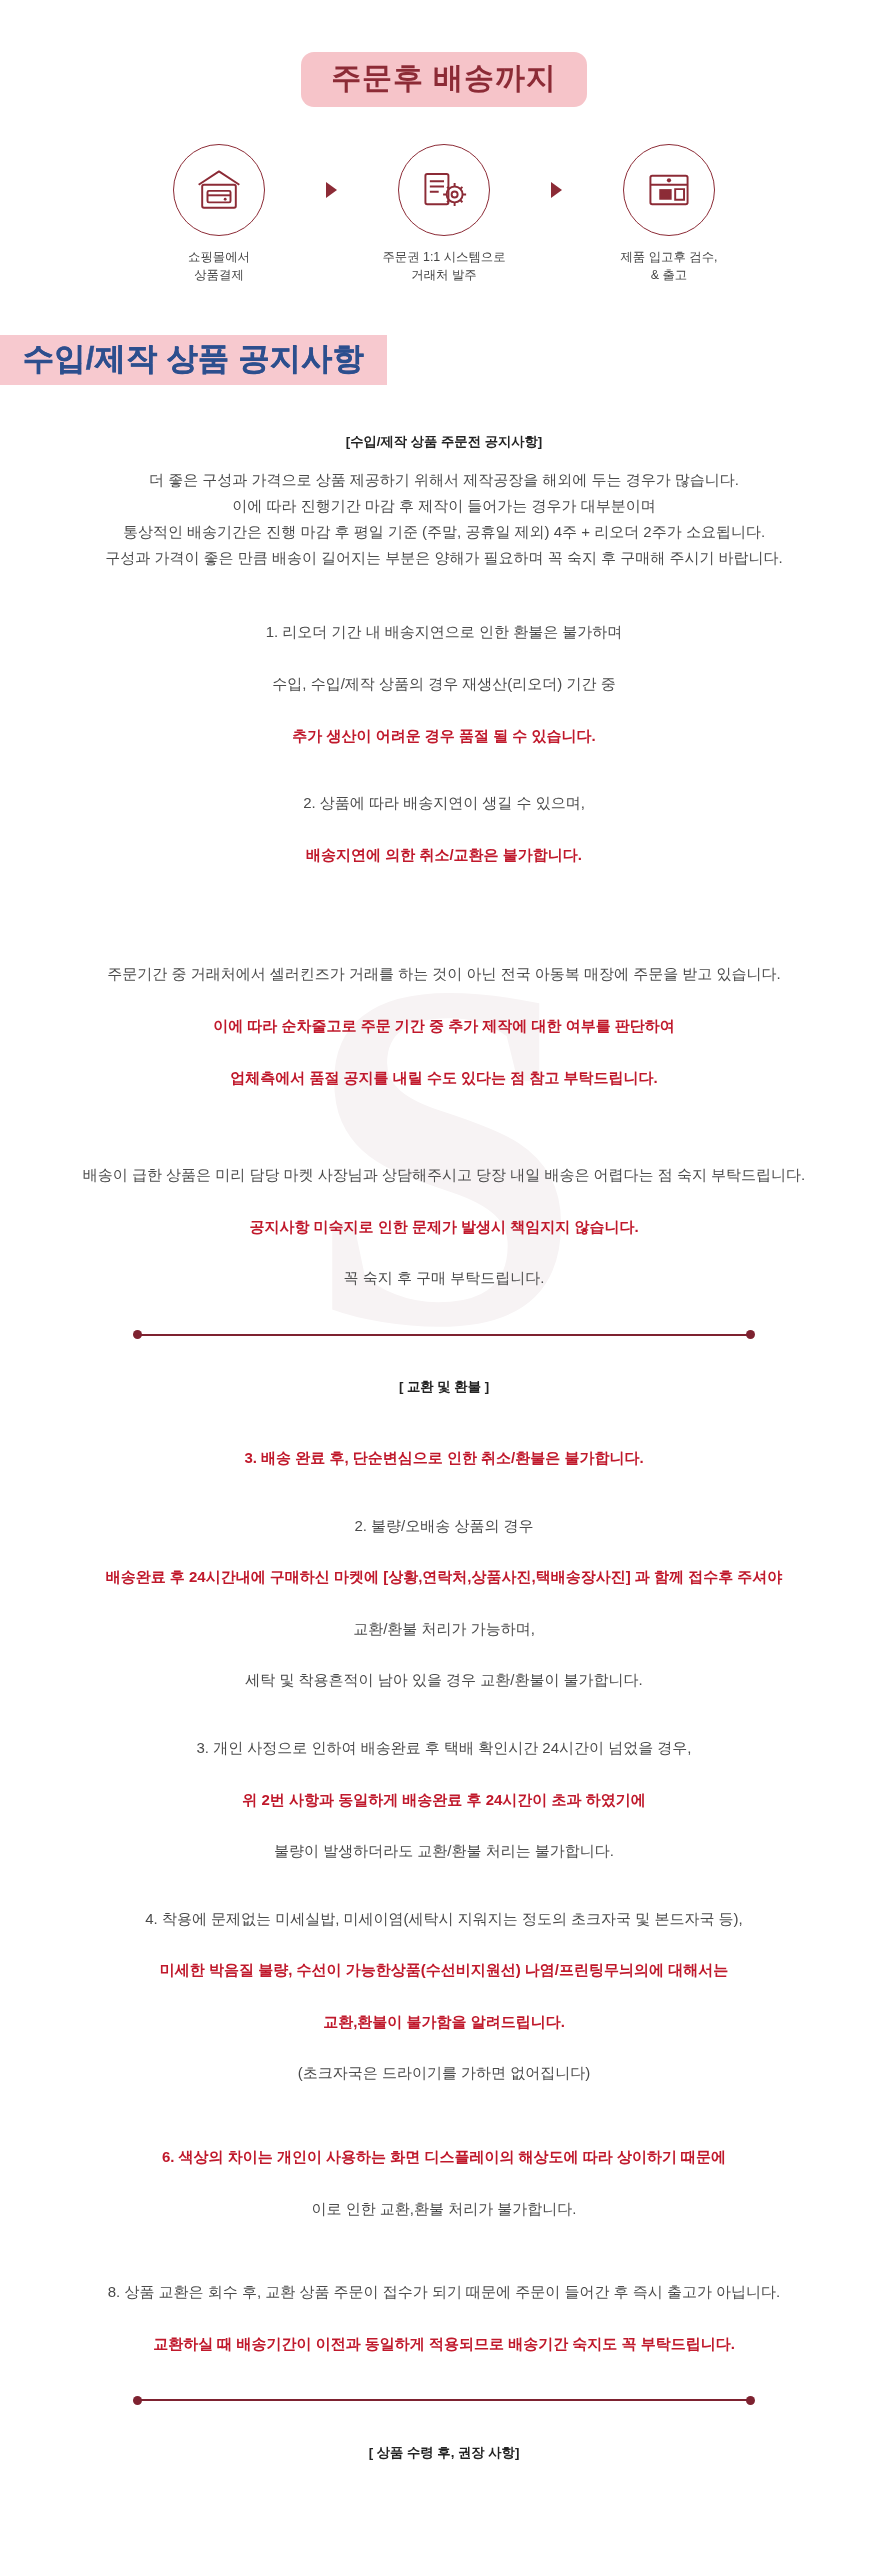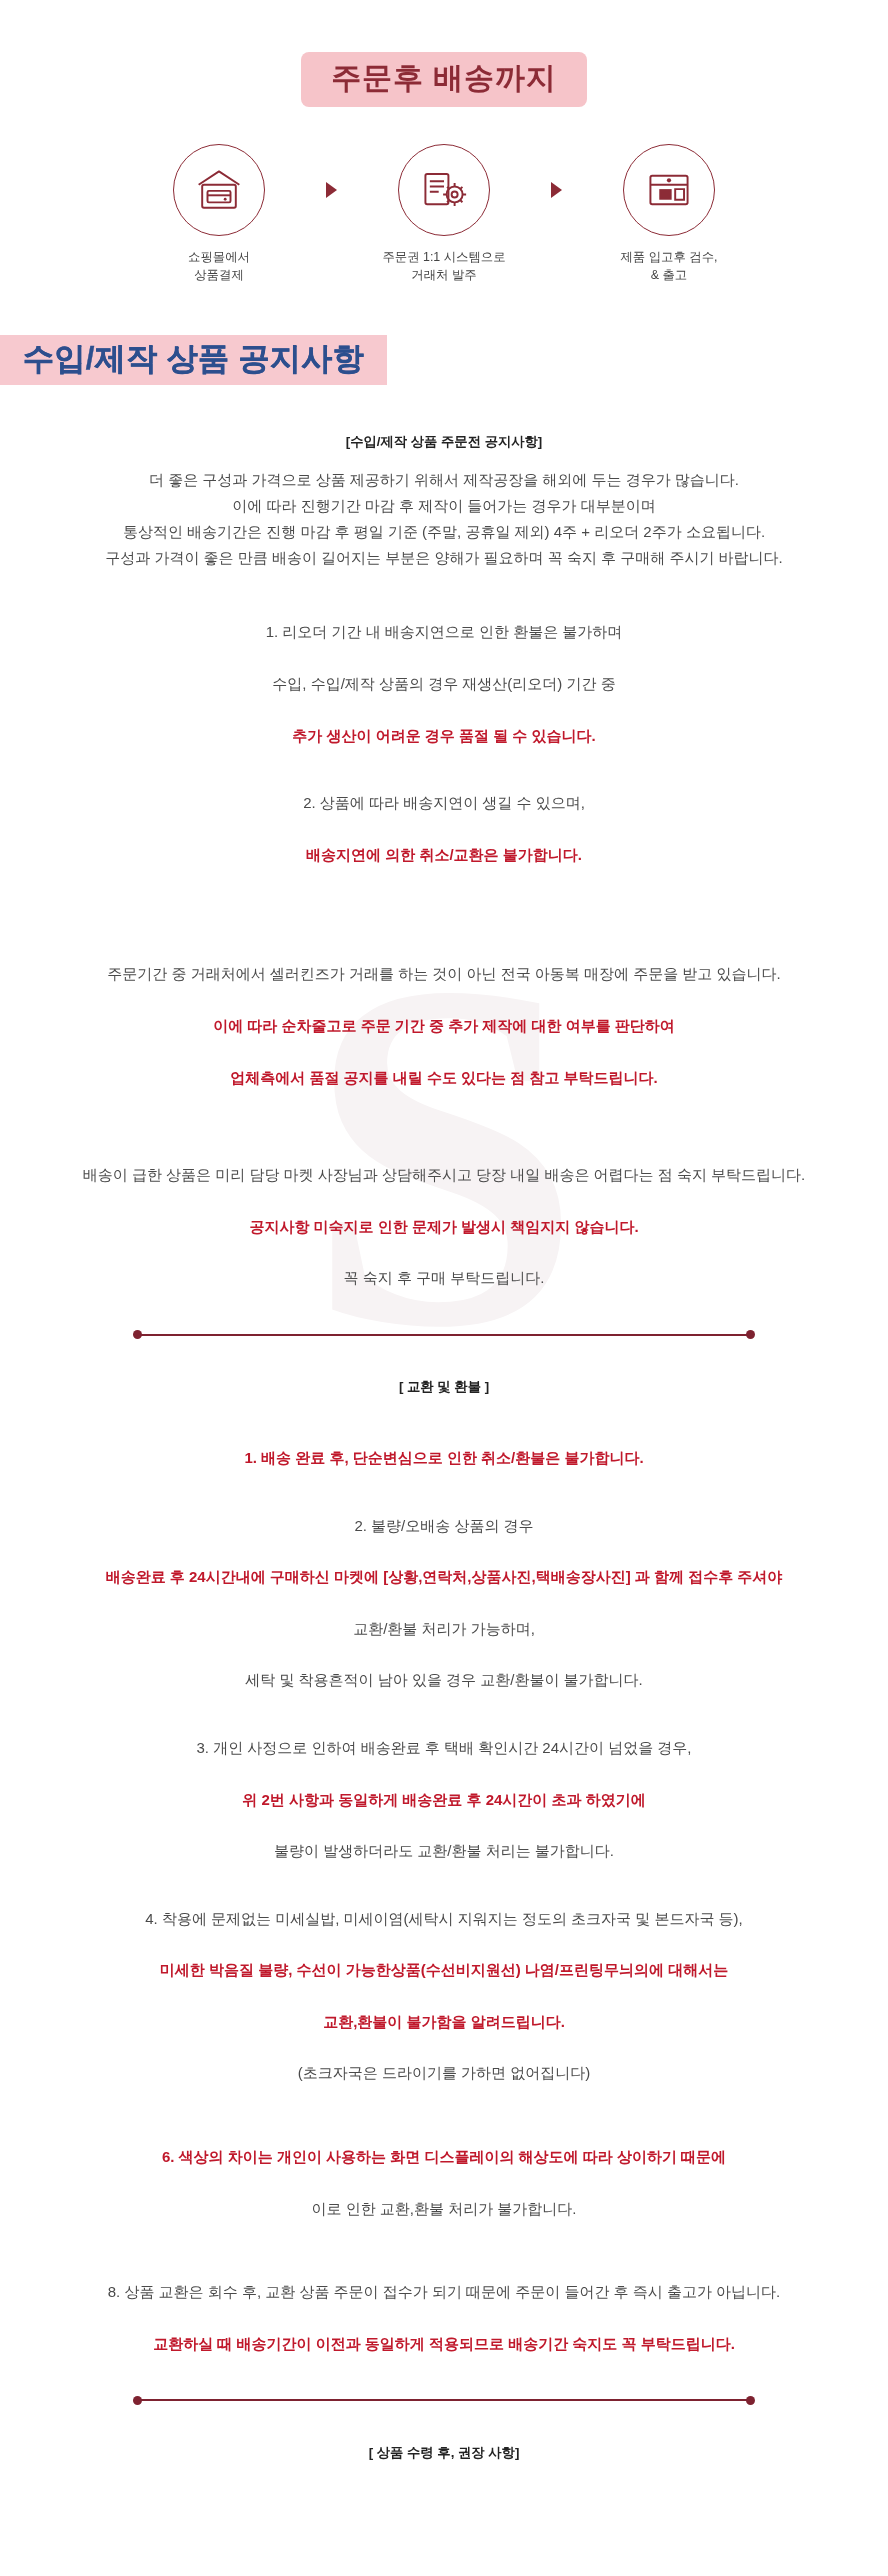--- a/index.html
+++ b/index.html
@@ -38,21 +38,21 @@
 
   
   .banner-wrap {
     padding-top: 52px;
     text-align: center;
   }
   .banner {
     display: inline-block;
     background: #f6c4c9;
     padding: 6.2px 30px 8px 30px;
-    border-radius: 8px;
+    border-radius: 13px;
   }
   .banner-text {
     font-size: 30px;
     font-weight: 700;
     color: #8c2b36;
     letter-spacing: 0.9px;
     font-family: "Liberation Sans", sans-serif;
   }
 
   
@@ -294,21 +294,21 @@
       <div class="dot l"></div>
       <div class="line"></div>
       <div class="dot r"></div>
     </div>
 
     <div class="section block">
       <div class="h3">[ 교환 및 환불 ]</div>
       <div class="sp-26"></div>
 
       <p class="tx">
-        <span class="red">1. 배송 완료 후, 단순변심으로 인한 취소/환불은 불가합니다.</span>
+        <span class="red">3. 배송 완료 후, 단순변심으로 인한 취소/환불은 불가합니다.</span>
       </p>
       <div class="sp-18"></div>
 
       <p class="tx">
         <span>2. 불량/오배송 상품의 경우</span><br>
         <span class="red">배송완료 후 24시간내에 구매하신 마켓에 [상황,연락처,상품사진,택배송장사진] 과 함께 접수후 주셔야</span><br>
         <span>교환/환불 처리가 가능하며,</span><br>
         <span>세탁 및 착용흔적이 남아 있을 경우 교환/환불이 불가합니다.</span>
       </p>
       <div class="sp-18"></div>

